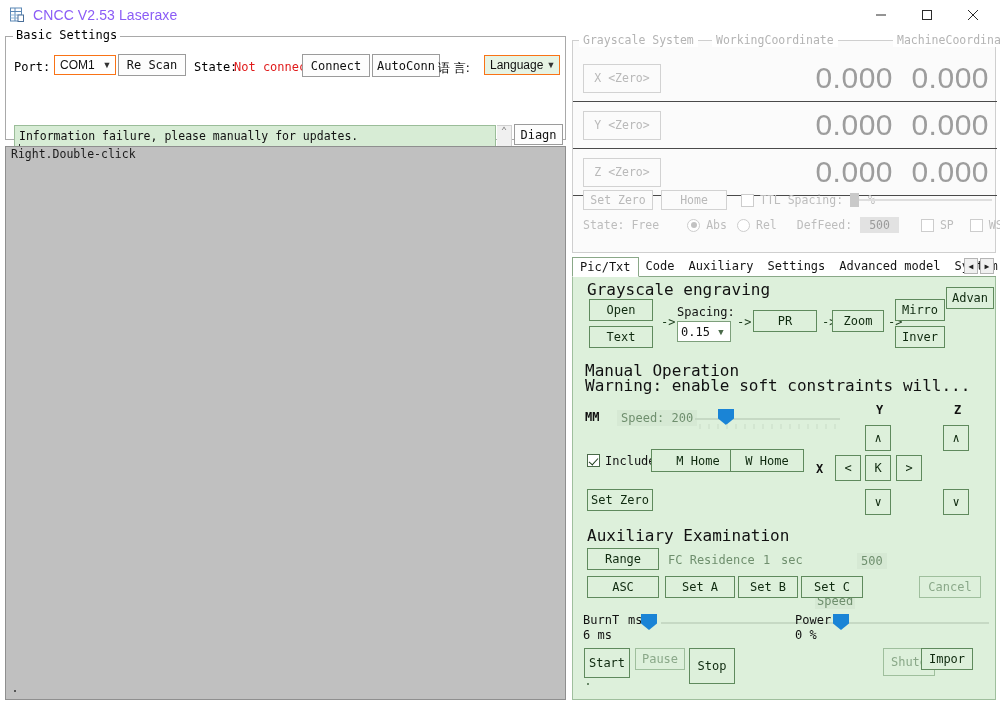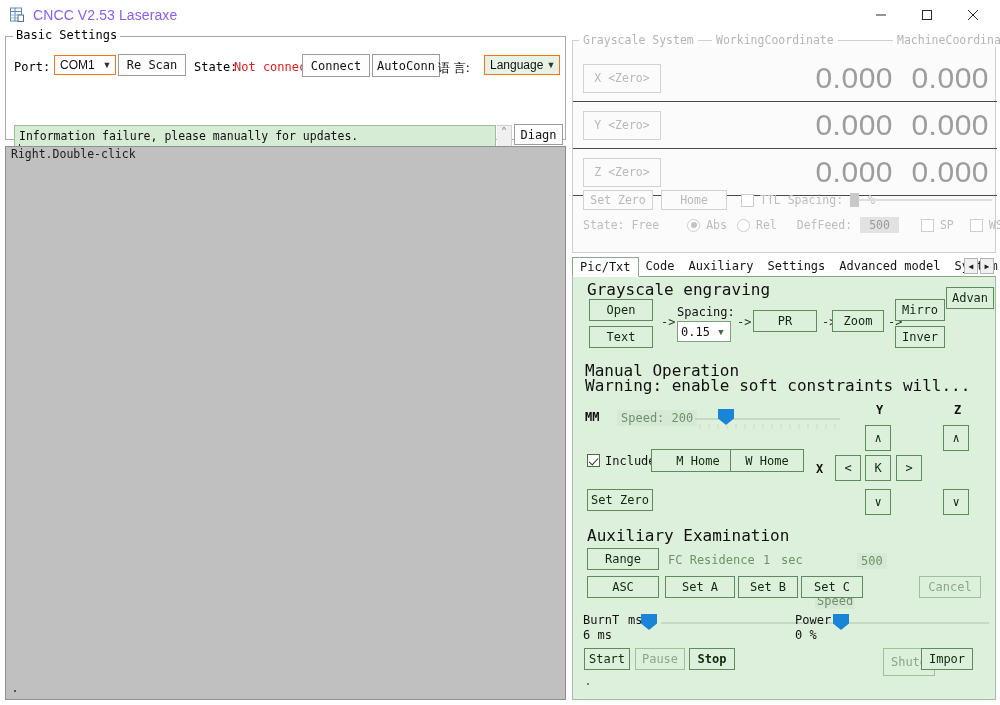--- a/index.html
+++ b/index.html
@@ -451,21 +451,21 @@
   <span class="gtxt" style="left:55px;top:336px;">ms</span>
   <div class="slider-track" style="left:88px;top:345px;width:196px;"></div>
   <div class="slider-thumb" style="left:68px;top:337px;"></div>
   <span class="gtxt" style="left:10px;top:351px;">6 ms</span>
 
   <span class="gtxt" style="left:222px;top:336px;">Power</span>
   <div class="slider-track" style="left:280px;top:345px;width:136px;"></div>
   <div class="slider-thumb" style="left:260px;top:337px;"></div>
   <span class="gtxt" style="left:222px;top:351px;">0 %</span>
 
-  <div class="gbtn" style="left:11px;top:371px;width:46px;height:22px;">Start</div>
+  <div class="gbtn" style="left:11px;top:371px;width:46px;height:30px;">Start</div>
   <div class="gbtn dim" style="left:62px;top:371px;width:50px;height:22px;">Pause</div>
-  <div class="gbtn" style="left:116px;top:371px;width:46px;height:22px;font-weight:bold;">Stop</div>
+  <div class="gbtn" style="left:116px;top:371px;width:46px;height:36px;">Stop</div>
 
   <div class="gbtn dim" style="left:310px;top:371px;width:52px;height:28px;">Shutd</div>
   <div class="gbtn" style="left:348px;top:371px;width:52px;height:22px;">Impor</div>
 
   <span id="panel-dot"></span>
 </div>
 
 </body></html>

